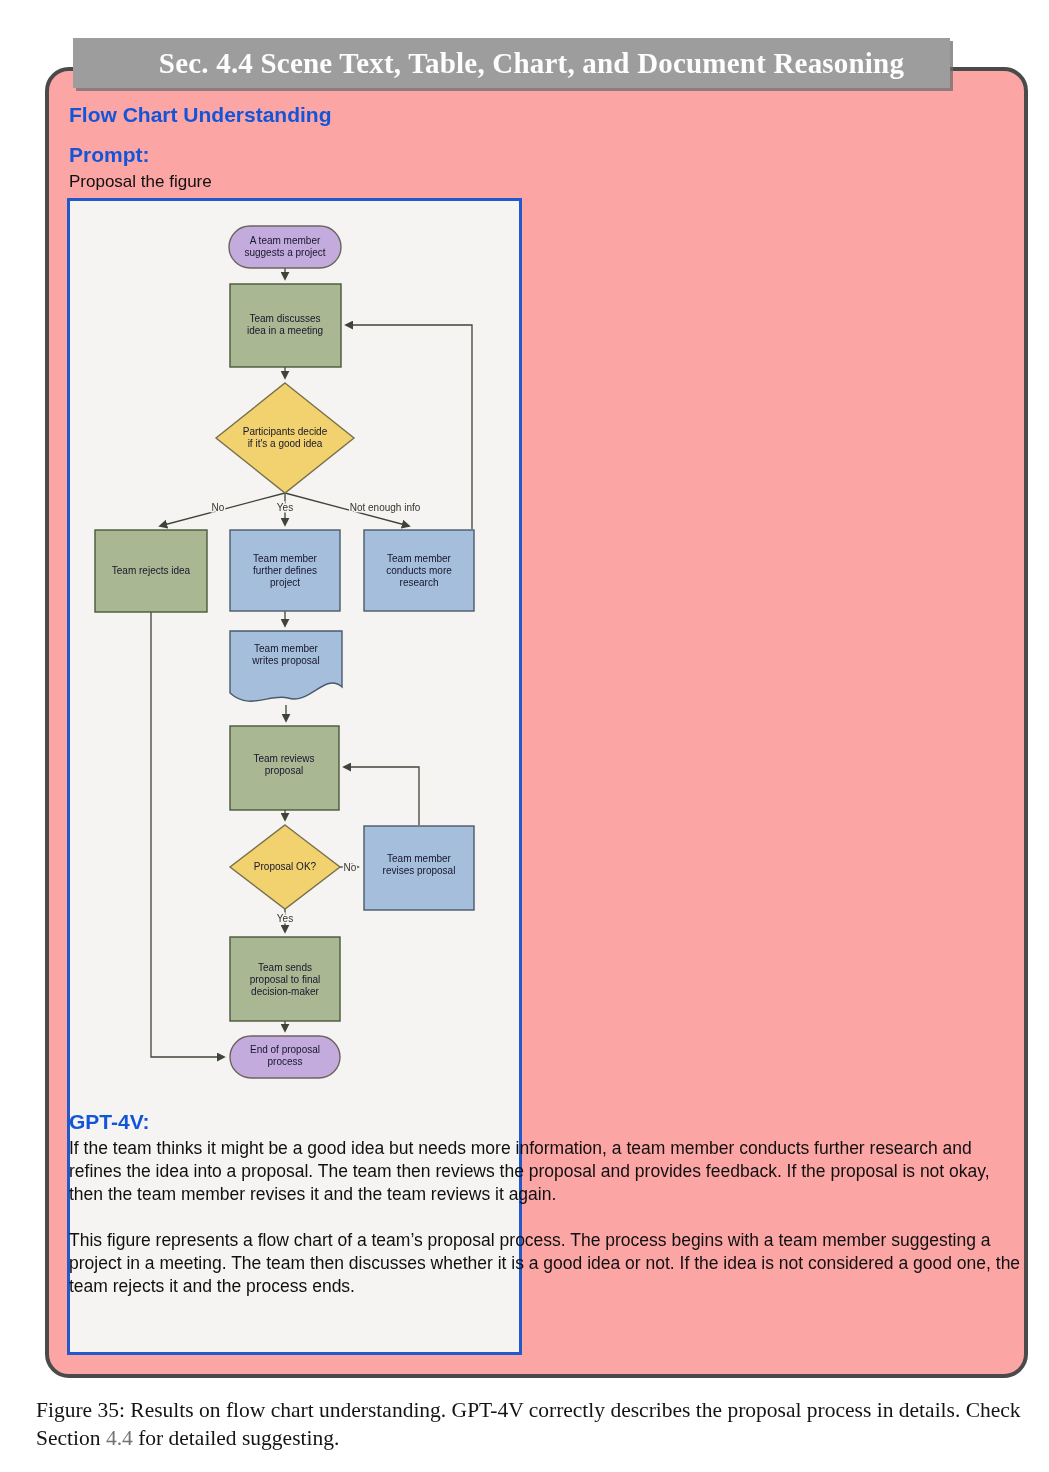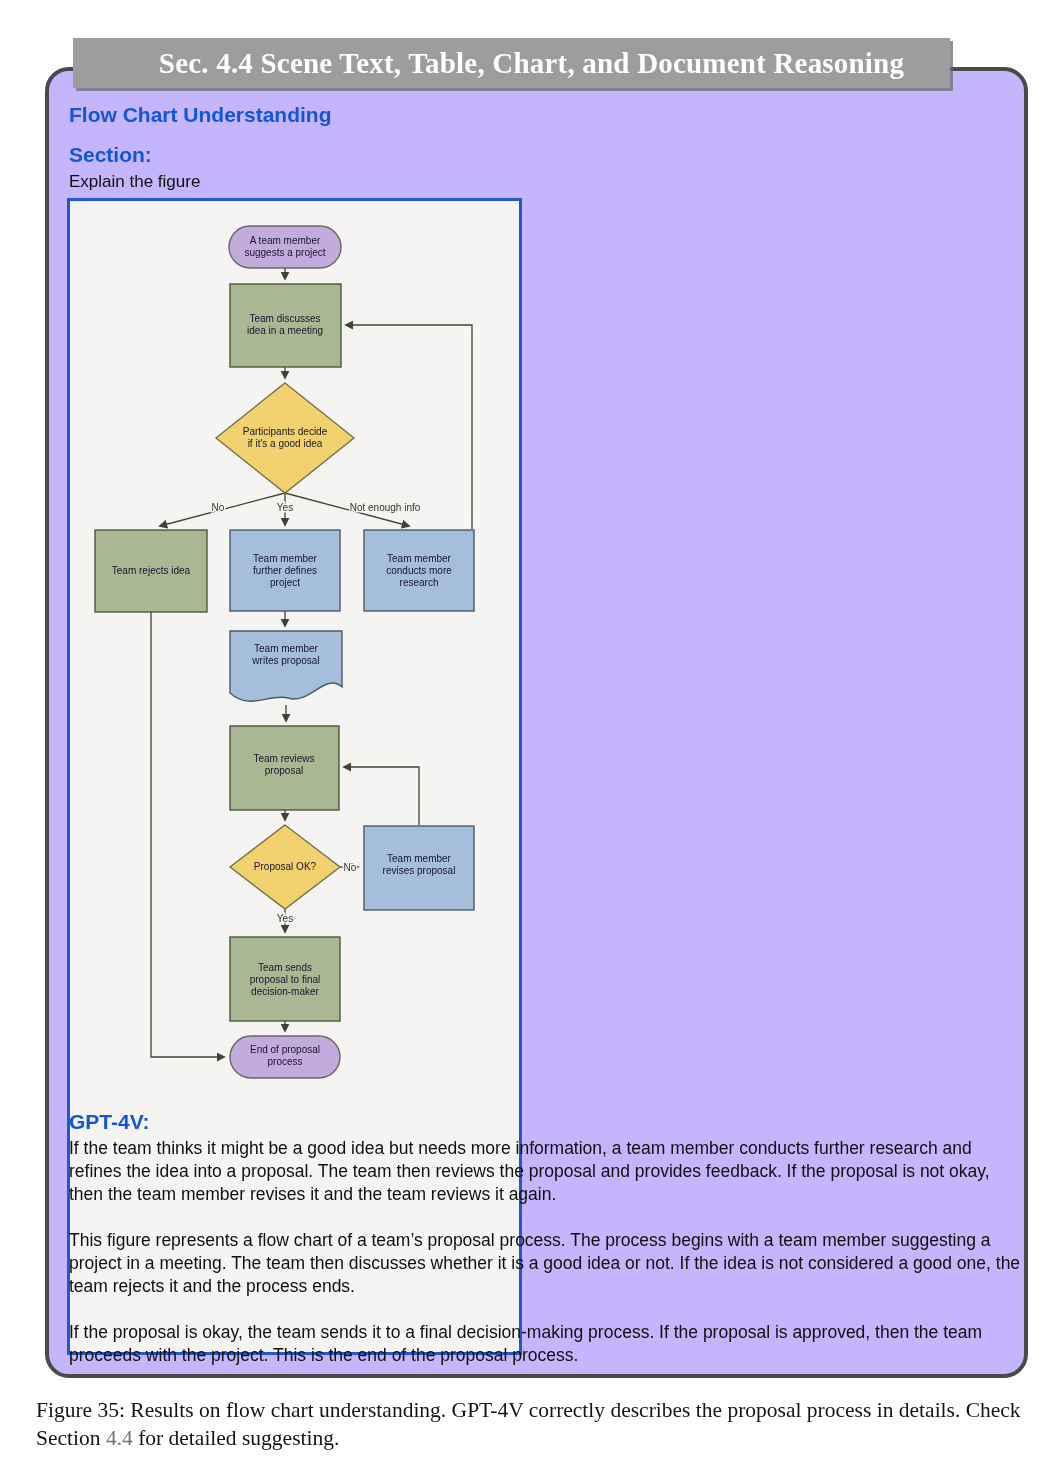--- a/index.html
+++ b/index.html
@@ -10,21 +10,21 @@
   }
   .banner {
     position:absolute; left:73px; top:38px; width:877px; height:50px;
     background:#9d9d9d; box-shadow:3px 3px 0 rgba(110,110,110,.75);
     display:flex; align-items:center; justify-content:center;
     font-family:"Liberation Serif", serif; font-weight:bold;
     font-size:29px; color:#fdfdfd; z-index:3; letter-spacing:.2px;padding-left:40px;
   }
   .panel {
     position:absolute; left:45px; top:67px; width:983px; height:1311px;
-    background:#c4b5fd; border:4px solid #4a4a4a; border-radius:24px; z-index:1;
+    background:#fca5a5; border:4px solid #4a4a4a; border-radius:24px; z-index:1;
   }
   .blue-head { position:absolute; left:20px; color:#1355d8; font-weight:bold; font-size:21px; }
   .h-flow   { top:32px; }
   .h-prompt { top:72px; }
   .h-gpt    { top:1039px; }
   .prompt-text { position:absolute; left:20px; top:101px; font-size:17px; color:#101010; }
   .flow-box {
     position:absolute; left:18px; top:127px; width:455px; height:1157px;
     border:3px solid #2158cc; background:#f5f4f2;
   }
@@ -48,22 +48,22 @@
 </style>
 </head>
 <body>
 
 <div class="banner">
   <span>Sec. 4.4 Scene Text, Table, Chart, and Document Reasoning</span>
 </div>
 
 <div class="panel">
   <div class="blue-head h-flow">Flow Chart Understanding</div>
-  <div class="blue-head h-prompt">Section:</div>
-  <div class="prompt-text">Explain the figure</div>
+  <div class="blue-head h-prompt">Prompt:</div>
+  <div class="prompt-text">Proposal the figure</div>
 
   <div class="flow-box">
     <svg viewBox="0 0 449 893" xmlns="http://www.w3.org/2000/svg">
       <defs>
         <marker id="arw" viewBox="0 0 10 10" refX="8" refY="5" markerWidth="9" markerHeight="9" orient="auto" markerUnits="userSpaceOnUse">
           <path d="M0,0 L10,5 L0,10 Z" fill="#3f4438"></path>
         </marker>
       </defs>
 
       <g>
@@ -163,17 +163,16 @@
         <text class="elbl" x="280" y="670">No</text>
         <text class="elbl" x="215" y="721">Yes</text>
       </g>
     </svg>
   </div>
 
   <div class="blue-head h-gpt">GPT-4V:</div>
   <div class="gpt-text">
     <p>If the team thinks it might be a good idea but needs more information, a team member conducts further research and refines the idea into a proposal. The team then reviews the proposal and provides feedback. If the proposal is not okay, then the team member revises it and the team reviews it again.</p>
     <p>This figure represents a flow chart of a team’s proposal process. The process begins with a team member suggesting a project in a meeting. The team then discusses whether it is a good idea or not. If the idea is not considered a good one, the team rejects it and the process ends.</p>
-    <p>If the proposal is okay, the team sends it to a final decision-making process. If the proposal is approved, then the team proceeds with the project. This is the end of the proposal process.</p>
   </div>
 </div>
 
 <div class="caption"><span>Figure 35: Results on flow chart understanding. GPT-4V correctly describes the proposal process in details. Check Section </span><span class="red">4.4</span><span> for detailed suggesting.</span></div>
 
 </body></html>

